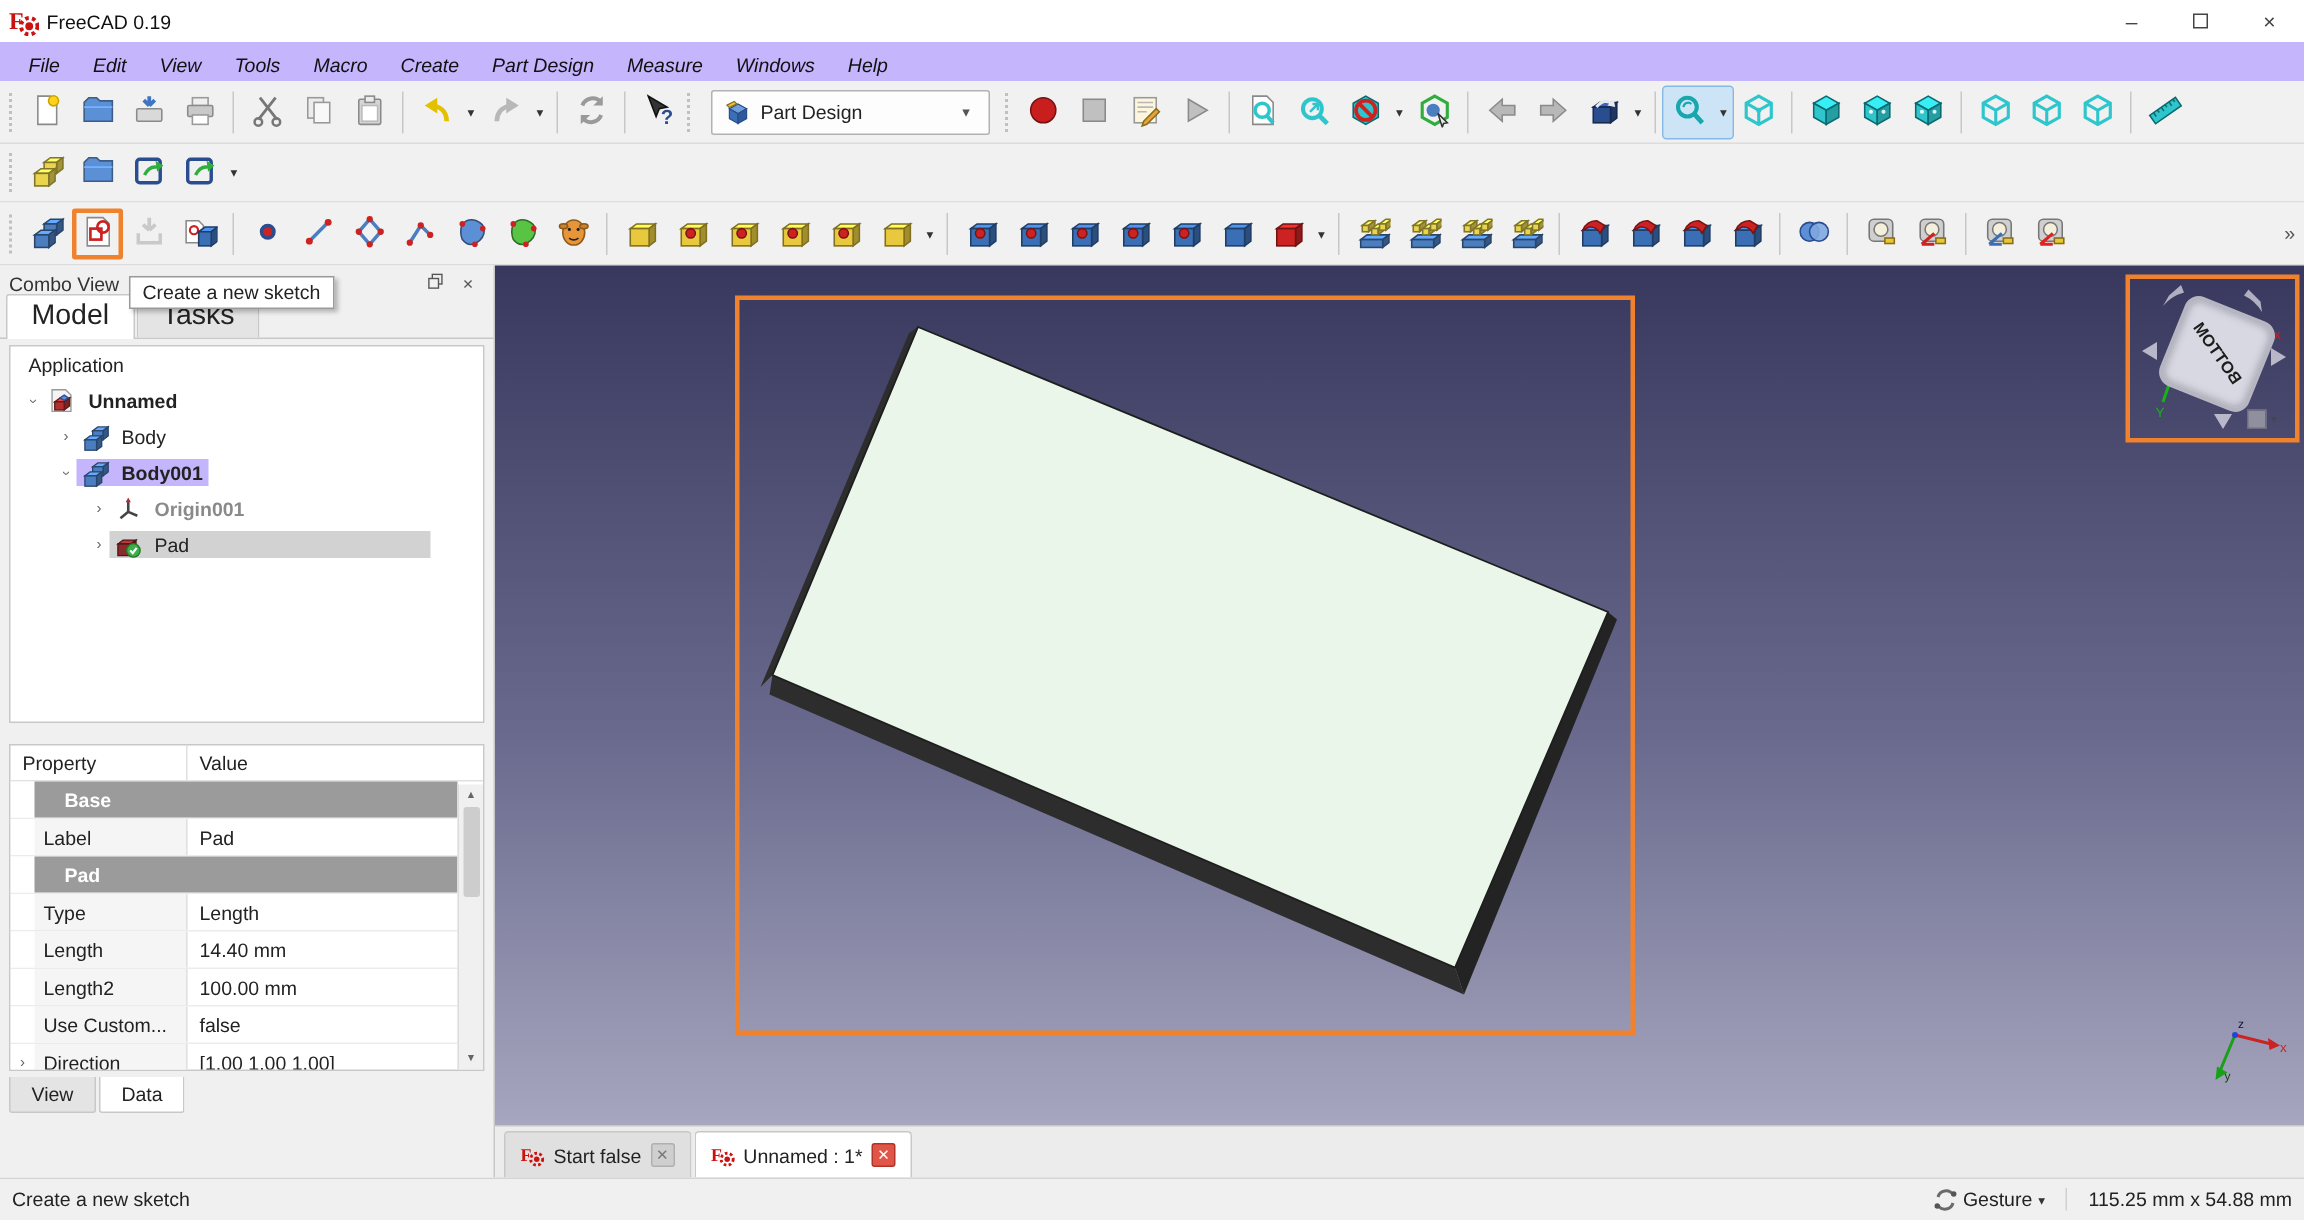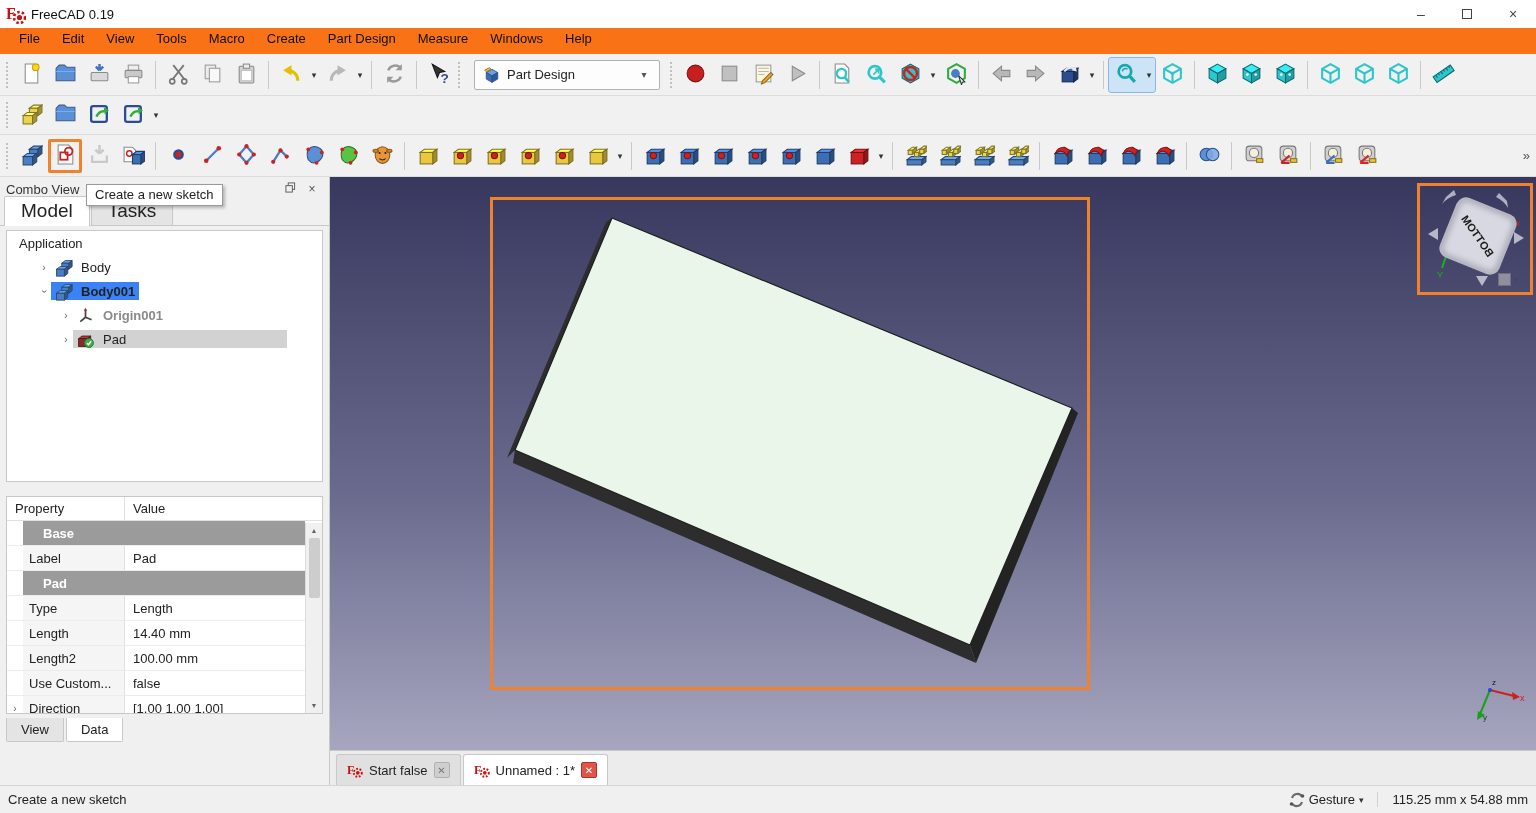--- a/index.html
+++ b/index.html
@@ -9,21 +9,21 @@
 
   
   .titlebar { height:28px; background:#ffffff; display:flex; align-items:center; padding-left:6px; }
   .fc-logo { width:20px; height:20px; display:inline-flex; margin-right:5px; }
   .title { font-size:13px; color:#111; }
   .wincontrols { margin-left:auto; display:flex; height:100%; }
   .winbtn { width:46px; height:100%; display:flex; align-items:center; justify-content:center; color:#444; font-size:14px; cursor:default; }
   .maxbox { width:10px; height:10px; border:1px solid #444; display:inline-block; }
 
   
-  .menubar { height:26px; background:#f97316; display:flex; align-items:flex-start; padding-left:8px; }
+  .menubar { height:26px; background:#c4b5fd; display:flex; align-items:flex-end; padding-left:8px;font-style:italic; }
   .menu-item { padding:3px 11px; color:#111; }
 
   
   .tb { background:#f1f1f1; display:flex; align-items:center; border-bottom:1px solid #dcdcdc; padding-left:4px; }
   .row1 { height:42px; } .row2 { height:39px; } .row3 { height:42px; }
   .grip { width:6px; height:26px; margin:0 2px; border-left:2px dotted #c0c0c0; }
   .tbtn { width:34px; height:34px; display:flex; align-items:center; justify-content:center; border-radius:3px; border:2px solid transparent; position:relative; }
   .tbtn.disabled { opacity:.45; }
   .tbtn.hl-orange { border:3px solid #f0822d; border-radius:2px; }
   .hlblue { background:#cde4f7; outline:1px solid #86b8e8; border-radius:2px; display:flex; align-items:center; }
@@ -47,21 +47,21 @@
   .treehead { display:flex; border-bottom:1px solid #e0e0e0; color:#222; }
   .treehead span { padding:4px 8px; }
   .treehead span:first-child { width:168px; border-right:1px solid #e0e0e0; }
   .trow { display:flex; align-items:center; height:24px; padding-left:4px; white-space:nowrap; }
   .chev { width:14px; color:#666; font-size:10px; display:inline-flex; justify-content:center; }
   .chev.open { transform:rotate(90deg); }
   .ticon { width:20px; height:18px; display:inline-flex; margin:0 3px; }
   .tlabel { padding:1px 4px; }
   .bold { font-weight:bold; }
   .muted { color:#8a8a8a;font-weight:bold; }
-  .selblue { background:#3b82f6; }
+  .selblue { background:#c4b5fd; }
   .selgray-row { background:#d2d2d2; width:214px; }
 
   .propwrap { margin:14px 6px 0 6px; background:#fff; border:1px solid #c8c8c8; height:218px; position:relative; overflow:hidden; }
   .prophead { display:flex; border-bottom:1px solid #e0e0e0; }
   .prophead span { padding:4px 8px; }
   .prophead span:first-child { width:118px; border-right:1px solid #e0e0e0; }
   .prow { display:flex; height:25px; align-items:stretch; border-bottom:1px solid #ececec; width:298px; }
   .pgutter { width:16px; display:flex; align-items:center; justify-content:center; color:#666; font-size:10px; background:#fff; }
   .pgroup { flex:1; background:#9b9b9b; color:#fff; font-weight:bold; display:flex; align-items:center; padding-left:20px; }
   .pname { width:102px; background:#f5f5f5; border-right:1px solid #e0e0e0; display:flex; align-items:center; padding-left:6px; overflow:hidden; white-space:nowrap; }
@@ -773,20 +773,35 @@
       </div>
       <div class="cvtabs" id="cvtabs">
           <span class="cvtab active">Model</span>
           <span class="cvtab">Tasks</span>
         </div>
       <div class="treewrap">
         <div class="trow" style="padding-left:8px;">
           <span class="tlabel">Application</span>
         </div>
         <div id="tree">
+            <div class="trow" style="padding-left: 8px;">
+              <span class="chev open">›</span>
+              <span style="display: inline-flex; align-items: center;">
+                <span class="ticon">
+                  <svg viewBox="0 0 20 20" width="18" height="18">
+                    <path d="M3 2h10l4 4v12H3z" fill="#f4f4f4" stroke="#999"></path>
+                    <path d="M5 11 l4 -3 h7 l-4 3 z" fill="#ee4141" stroke="#611a1a"></path>
+                    <path d="M12 11 l4 -3 v6 l-4 3 z" fill="#7b2222" stroke="#611a1a"></path>
+                    <rect x="5" y="11" width="7" height="6" fill="#b03030" stroke="#611a1a"></rect>
+                    <path d="M9 8l3-2 3 2-3 2z" fill="#5b8fd6" stroke="#2a4d8f"></path>
+                  </svg>
+                </span>
+                <span class="tlabel bold">Unnamed</span>
+              </span>
+            </div>
             <div class="trow" style="padding-left: 30px;">
               <span class="chev">›</span>
               <span style="display: inline-flex; align-items: center;">
                 <span class="ticon">
                   <svg viewBox="0 0 22 22" width="19" height="19">
                     <path d="M9 6 l4 -3 h8 l-4 3 z" fill="#64aaff" stroke="#29456a"></path>
                     <path d="M17 6 l4 -3 v7 l-4 3 z" fill="#345886" stroke="#29456a"></path>
                     <rect x="9" y="6" width="8" height="7" fill="#4a7ec0" stroke="#29456a"></rect>
                     <path d="M3 13 l4 -3 h9 l-4 3 z" fill="#64aaff" stroke="#29456a"></path>
                     <path d="M12 13 l4 -3 v8 l-4 3 z" fill="#345886" stroke="#29456a"></path>

